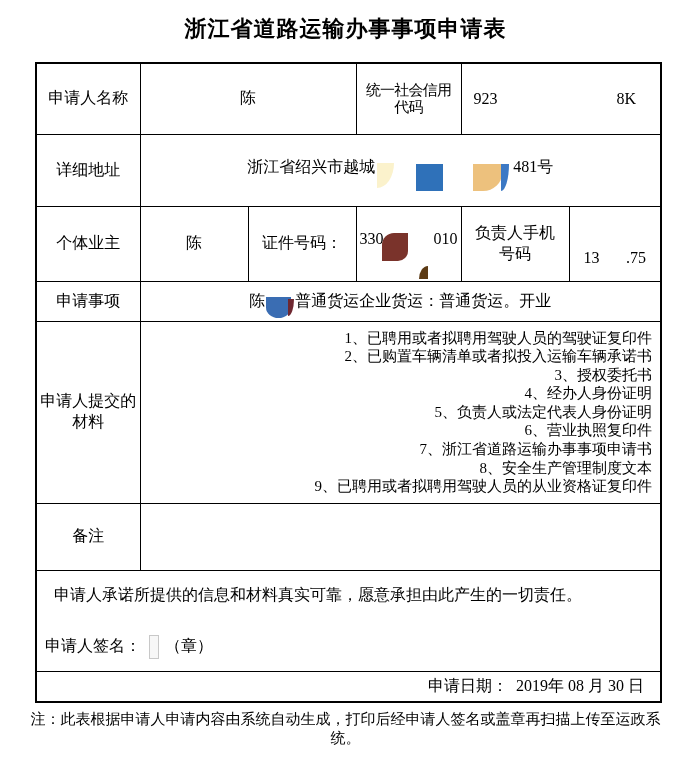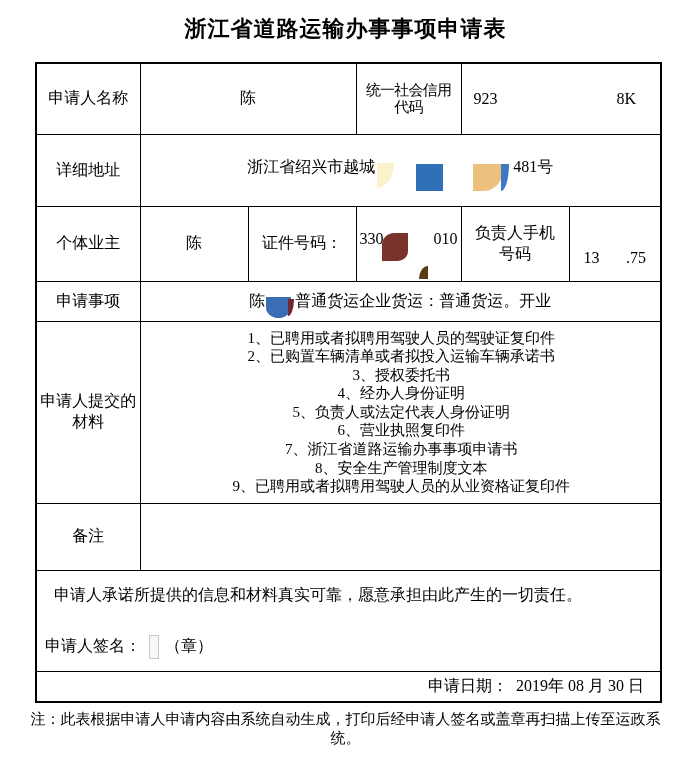--- a/index.html
+++ b/index.html
@@ -25,21 +25,21 @@
   .id-block{width:26px;height:28px;border-radius:12px 0 10px 0;top:3px;margin-left:-2px;}
   .id-wedge{position:absolute;right:33px;bottom:2px;width:9px;height:13px;border-radius:100% 0 0 0;}
   
   .agent-green{width:17px;height:28px;border-radius:0 0 0 80%;top:5px;margin-left:3px;}
   .agent-orange{width:28px;height:28px;border-radius:0 0 10px 0;top:5px;}
   .ph-brown{width:19px;height:29px;border-radius:45% 0 0 45%;top:4px;margin-left:-3px;}
   .ph-cream{width:28px;height:29px;top:4px;}
   
   .mat-blue{width:25px;height:21px;border-radius:0 0 55% 55%;top:6px;margin-left:1px;}
   .mat-sliver{width:6px;height:17px;border-radius:0 0 100% 0;top:8px;margin-left:-3px;margin-right:1px;}
-  .materials{text-align:center;font-size:15px;line-height:18.6px;padding:3px 4px 3px 6px;}
+  .materials{text-align:right;font-size:15px;line-height:18.6px;padding:3px 4px 3px 6px;}
   .pledge-cell{vertical-align:top;text-align:left;}
   .pledge-wrap{display:flex;flex-direction:column;justify-content:space-between;height:92px;box-sizing:border-box;padding:10px 8px 8px 4px;}
   .pledge-text{text-indent:9px;font-size:16px;}
   .sign-line{font-size:16px;display:flex;align-items:center;}
   .sig-box{display:inline-block;width:8px;height:22px;border:1.5px solid #C8C8C8;background:#F7F7F7;margin:0 6px 0 8px;}
   .date-cell{text-align:right;padding-right:16px;font-size:16px;}
   .date-cell .dl{margin-right:8px;}
   .note{width:640px;margin:7px auto 0;text-align:center;font-size:15px;line-height:19.5px;}
   .padl{padding-left:4px;}
   .idcell{position:relative;padding:0 3px;}

